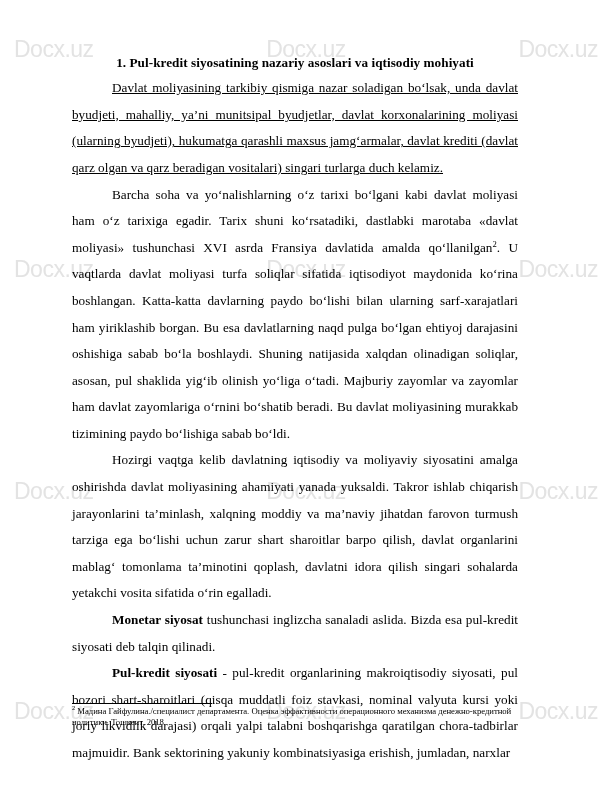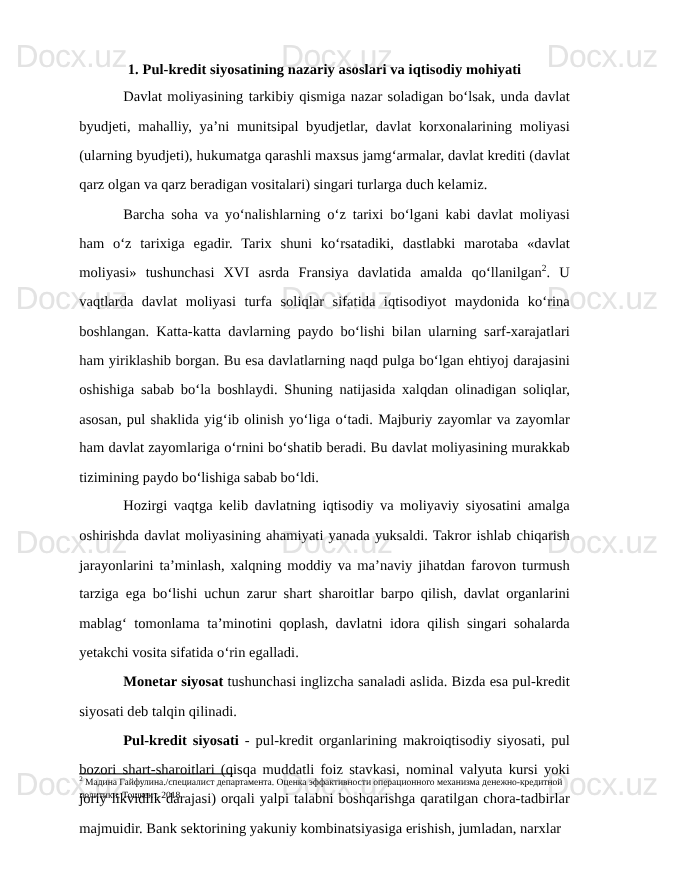--- a/index.html
+++ b/index.html
@@ -30,21 +30,21 @@
     position: absolute;
     left: 0;
     width: 612px;
     display: flex;
     justify-content: space-between;
     padding: 0 14px;
     box-sizing: border-box;
   }
   .watermark-text {
     font-family: "Liberation Sans", "DejaVu Sans", sans-serif;
-    font-size: 29px;
+    font-size: 23px;
     line-height: 1;
     letter-spacing: -0.5px;
     color: #e3e3e3;
     white-space: nowrap;
     user-select: none;
   }
 
   
   .page {
     position: absolute;
@@ -71,20 +71,21 @@
     margin: 0;
     font-size: 13.2px;
     line-height: 26.6px;
     text-align: justify;
     text-indent: 40px;
     text-justify: inter-word;
     letter-spacing: 0.02px;
   }
   .para:first-of-type {
     margin-top: 5px;
+    text-decoration: underline;
   }
   .para b {
     font-weight: bold;
   }
   sup.fnref {
     font-size: 8.6px;
     vertical-align: super;
     line-height: 0;
   }
 

